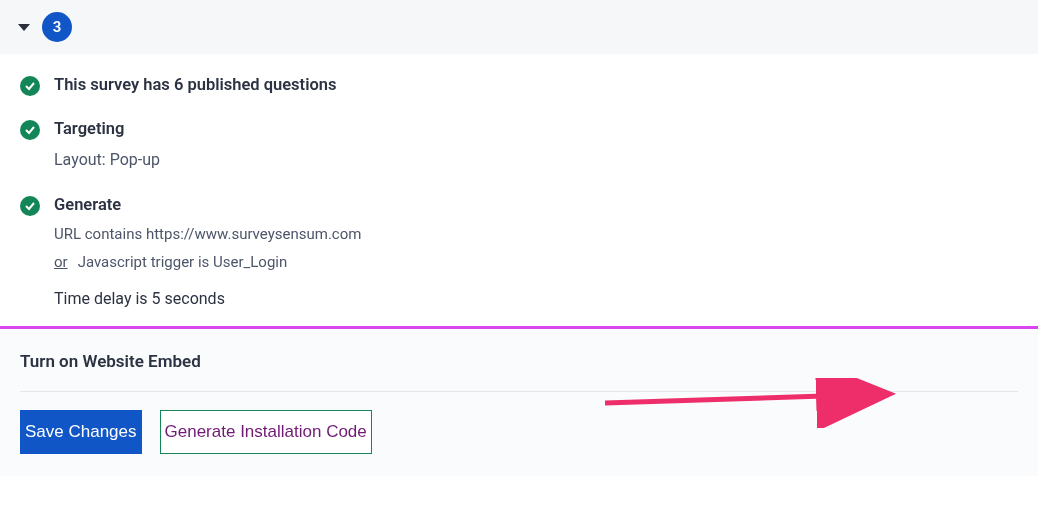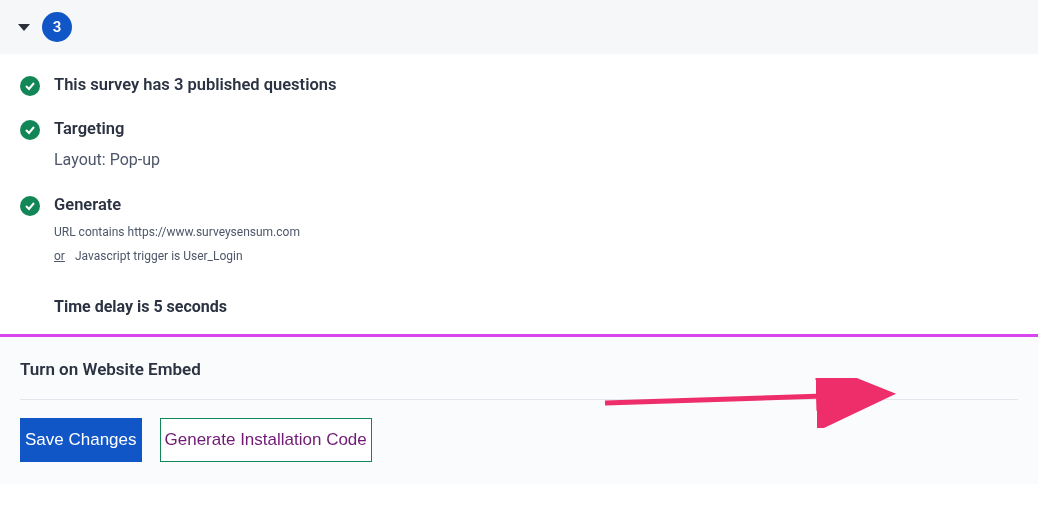--- a/index.html
+++ b/index.html
@@ -63,33 +63,33 @@
       color: #2b3241;
       line-height: 1.3;
     }
     .row-sub {
       font-size: 16px;
       color: #4d5669;
       margin-top: 10px;
       line-height: 1.4;
     }
     .targeting-sub .t-line {
-      font-size: 12px;
+      font-size: 15px;
       color: #4d5669;
       margin-top: 10px;
     }
     .or-token {
       text-decoration: underline;
       margin-right: 10px;
     }
     .time-delay {
       font-size: 16px;
-      font-weight: 700;
-      color: #2b3241;
-      margin-top: 34px;
+      font-weight: 400;
+      color: #2b3241;
+      margin-top: 18px;
     }
     .footer-section {
       background: #fafbfc;
       border-top: 3px solid #d946ef;
       padding: 22px 20px 22px 20px;
     }
     .embed-row {
       display: flex;
       align-items: center;
       justify-content: space-between;
@@ -167,21 +167,21 @@
 
 <div class="content">
 
   <div class="review-row">
     <span class="check-icon">
       <svg viewBox="0 0 24 24" fill="none" stroke="#fff" stroke-width="4">
           <polyline points="4,12 10,18 20,6"></polyline>
         </svg>
     </span>
     <div class="row-body">
-      <div class="row-title">This survey has 3 published questions</div>
+      <div class="row-title">This survey has 6 published questions</div>
     </div>
   </div>
 
   <div class="review-row">
     <span class="check-icon">
       <svg viewBox="0 0 24 24" fill="none" stroke="#fff" stroke-width="4">
           <polyline points="4,12 10,18 20,6"></polyline>
         </svg>
     </span>
     <div class="row-body">

